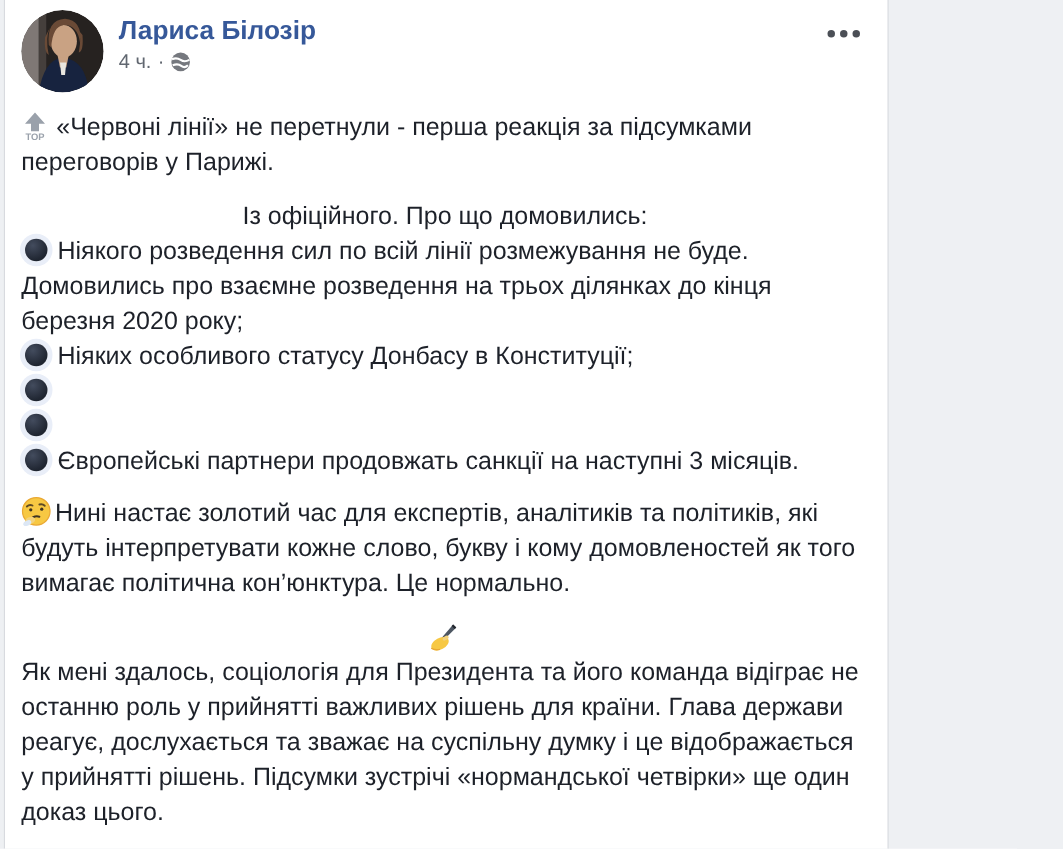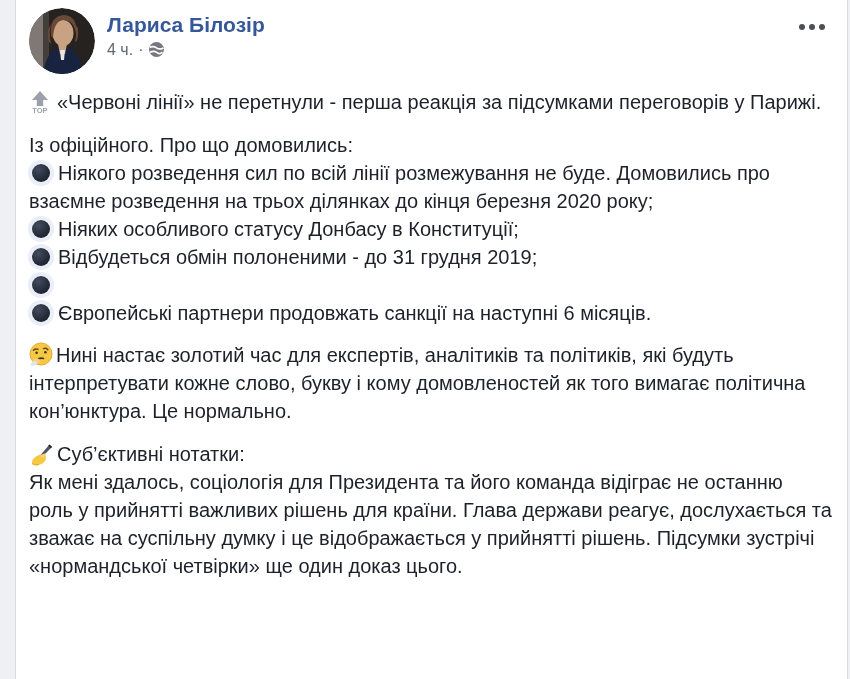--- a/index.html
+++ b/index.html
@@ -5,22 +5,22 @@
 <style>
   html,body{margin:0;padding:0;}
   body{
     width:850px;height:679px;overflow:hidden;
     background:#eef0f3;
     font-family:"Liberation Sans","DejaVu Sans",sans-serif;
     -webkit-font-smoothing:antialiased;
   }
   .post-card{
     box-sizing:border-box;
-    margin-left:15px;
-    width:833px;height:679px;
+    margin-left:3px;
+    width:708px;height:679px;
     background:#ffffff;
     border-left:1px solid #d8dadf;
     border-right:1px solid #d8dadf;
     position:relative;
   }
   
   .post-header{
     display:flex;align-items:flex-start;
     padding:8px 14px 0 13px;
   }
@@ -47,21 +47,21 @@
   .options-btn i{
     width:6px;height:6px;border-radius:50%;
     background:#4b4f56;display:block;
   }
   
   .post-body{
     padding:14px 15px 0 13px;
     font-size:20px;line-height:28px;color:#1d2129;
   }
   .post-body p{margin:0 0 15px;}
-  .post-body p.tight{margin:0;}
+  .post-body p.tight{margin:0;text-align:center;}
   .bullet-list{margin:0 0 14px;}
   .bullet-line{line-height:28px;margin:0;}
   
   .emo{display:inline-block;vertical-align:-4px;}
   .bullet-dot{
     display:inline-block;width:18px;height:18px;border-radius:50%;
     background:radial-gradient(circle at 35% 30%, #434c5e 0%, #1f2531 70%);
     box-shadow:0 0 0 4px #e9eef8;
     vertical-align:-2px;margin:0 8px 0 3px;
   }
@@ -129,27 +129,27 @@
     </p>
 
     <div class="bullet-list">
       <div class="bullet-line">
         <span class="bullet-dot"></span><span>Ніякого розведення сил по всій лінії розмежування не буде. Домовились про взаємне розведення на трьох ділянках до кінця березня 2020 року;</span>
       </div>
       <div class="bullet-line">
         <span class="bullet-dot"></span><span>Ніяких особливого статусу Донбасу в Конституції;</span>
       </div>
       <div class="bullet-line">
-        <span class="bullet-dot"></span><span>Відбудеться обмін полоненими - до 31 грудня 2019;</span>
+        <span class="bullet-dot"></span>
       </div>
       <div class="bullet-line">
         <span class="bullet-dot"></span>
       </div>
       <div class="bullet-line">
-        <span class="bullet-dot"></span><span>Європейські партнери продовжать санкції на наступні 6 місяців.</span>
+        <span class="bullet-dot"></span><span>Європейські партнери продовжать санкції на наступні 3 місяців.</span>
       </div>
     </div>
 
     <p>
       <svg class="emo face-emoji" viewBox="0 0 24 24">
         <circle cx="12" cy="12" r="11" fill="#f7c843"></circle>
         <circle cx="12" cy="12" r="11" fill="none" stroke="#eaa934" stroke-width="1"></circle>
         <path d="M4.5 8.2 Q6.5 6.2 9 7.4" stroke="#5f4a25" stroke-width="1.5" fill="none" stroke-linecap="round"></path>
         <path d="M14.5 6.6 Q17 5.8 18.8 7.6" stroke="#5f4a25" stroke-width="1.5" fill="none" stroke-linecap="round"></path>
         <circle cx="7.6" cy="10.8" r="1.3" fill="#3f3422"></circle>
@@ -160,21 +160,21 @@
       </svg><span>Нині настає золотий час для експертів, аналітиків та політиків, які будуть інтерпретувати кожне слово, букву і кому домовленостей як того вимагає політична кон’юнктура. Це нормально.</span>
     </p>
 
     <p class="tight">
       <svg class="emo hand-emoji" viewBox="0 0 24 24">
         <path d="M20.5 2.5 L23 5 L10 18 L7 19.5 L8.5 16.5 Z" fill="#4d5662"></path>
         <path d="M20.5 2.5 L23 5 L21.8 6.2 L19.3 3.7 Z" fill="#23272e"></path>
         <ellipse cx="10" cy="18" rx="7.5" ry="4.6" fill="#f7c843" transform="rotate(-28 10 18)"></ellipse>
         <ellipse cx="14.5" cy="13.5" rx="2.6" ry="1.6" fill="#f3d27c" transform="rotate(-30 14.5 13.5)"></ellipse>
         <path d="M3 21.5 Q6 23.5 10 22.5" stroke="#eaa934" stroke-width="1.2" fill="none"></path>
-      </svg><span>Суб’єктивні нотатки:</span>
+      </svg>
     </p>
 
     <p>
       <span>Як мені здалось, соціологія для Президента та його команда відіграє не останню роль у прийнятті важливих рішень для країни. Глава держави реагує, дослухається та зважає на суспільну думку і це відображається у прийнятті рішень. Підсумки зустрічі «нормандської четвірки» ще один доказ цього.</span>
     </p>
 
   </div>
 </div>
 
 </body></html>

